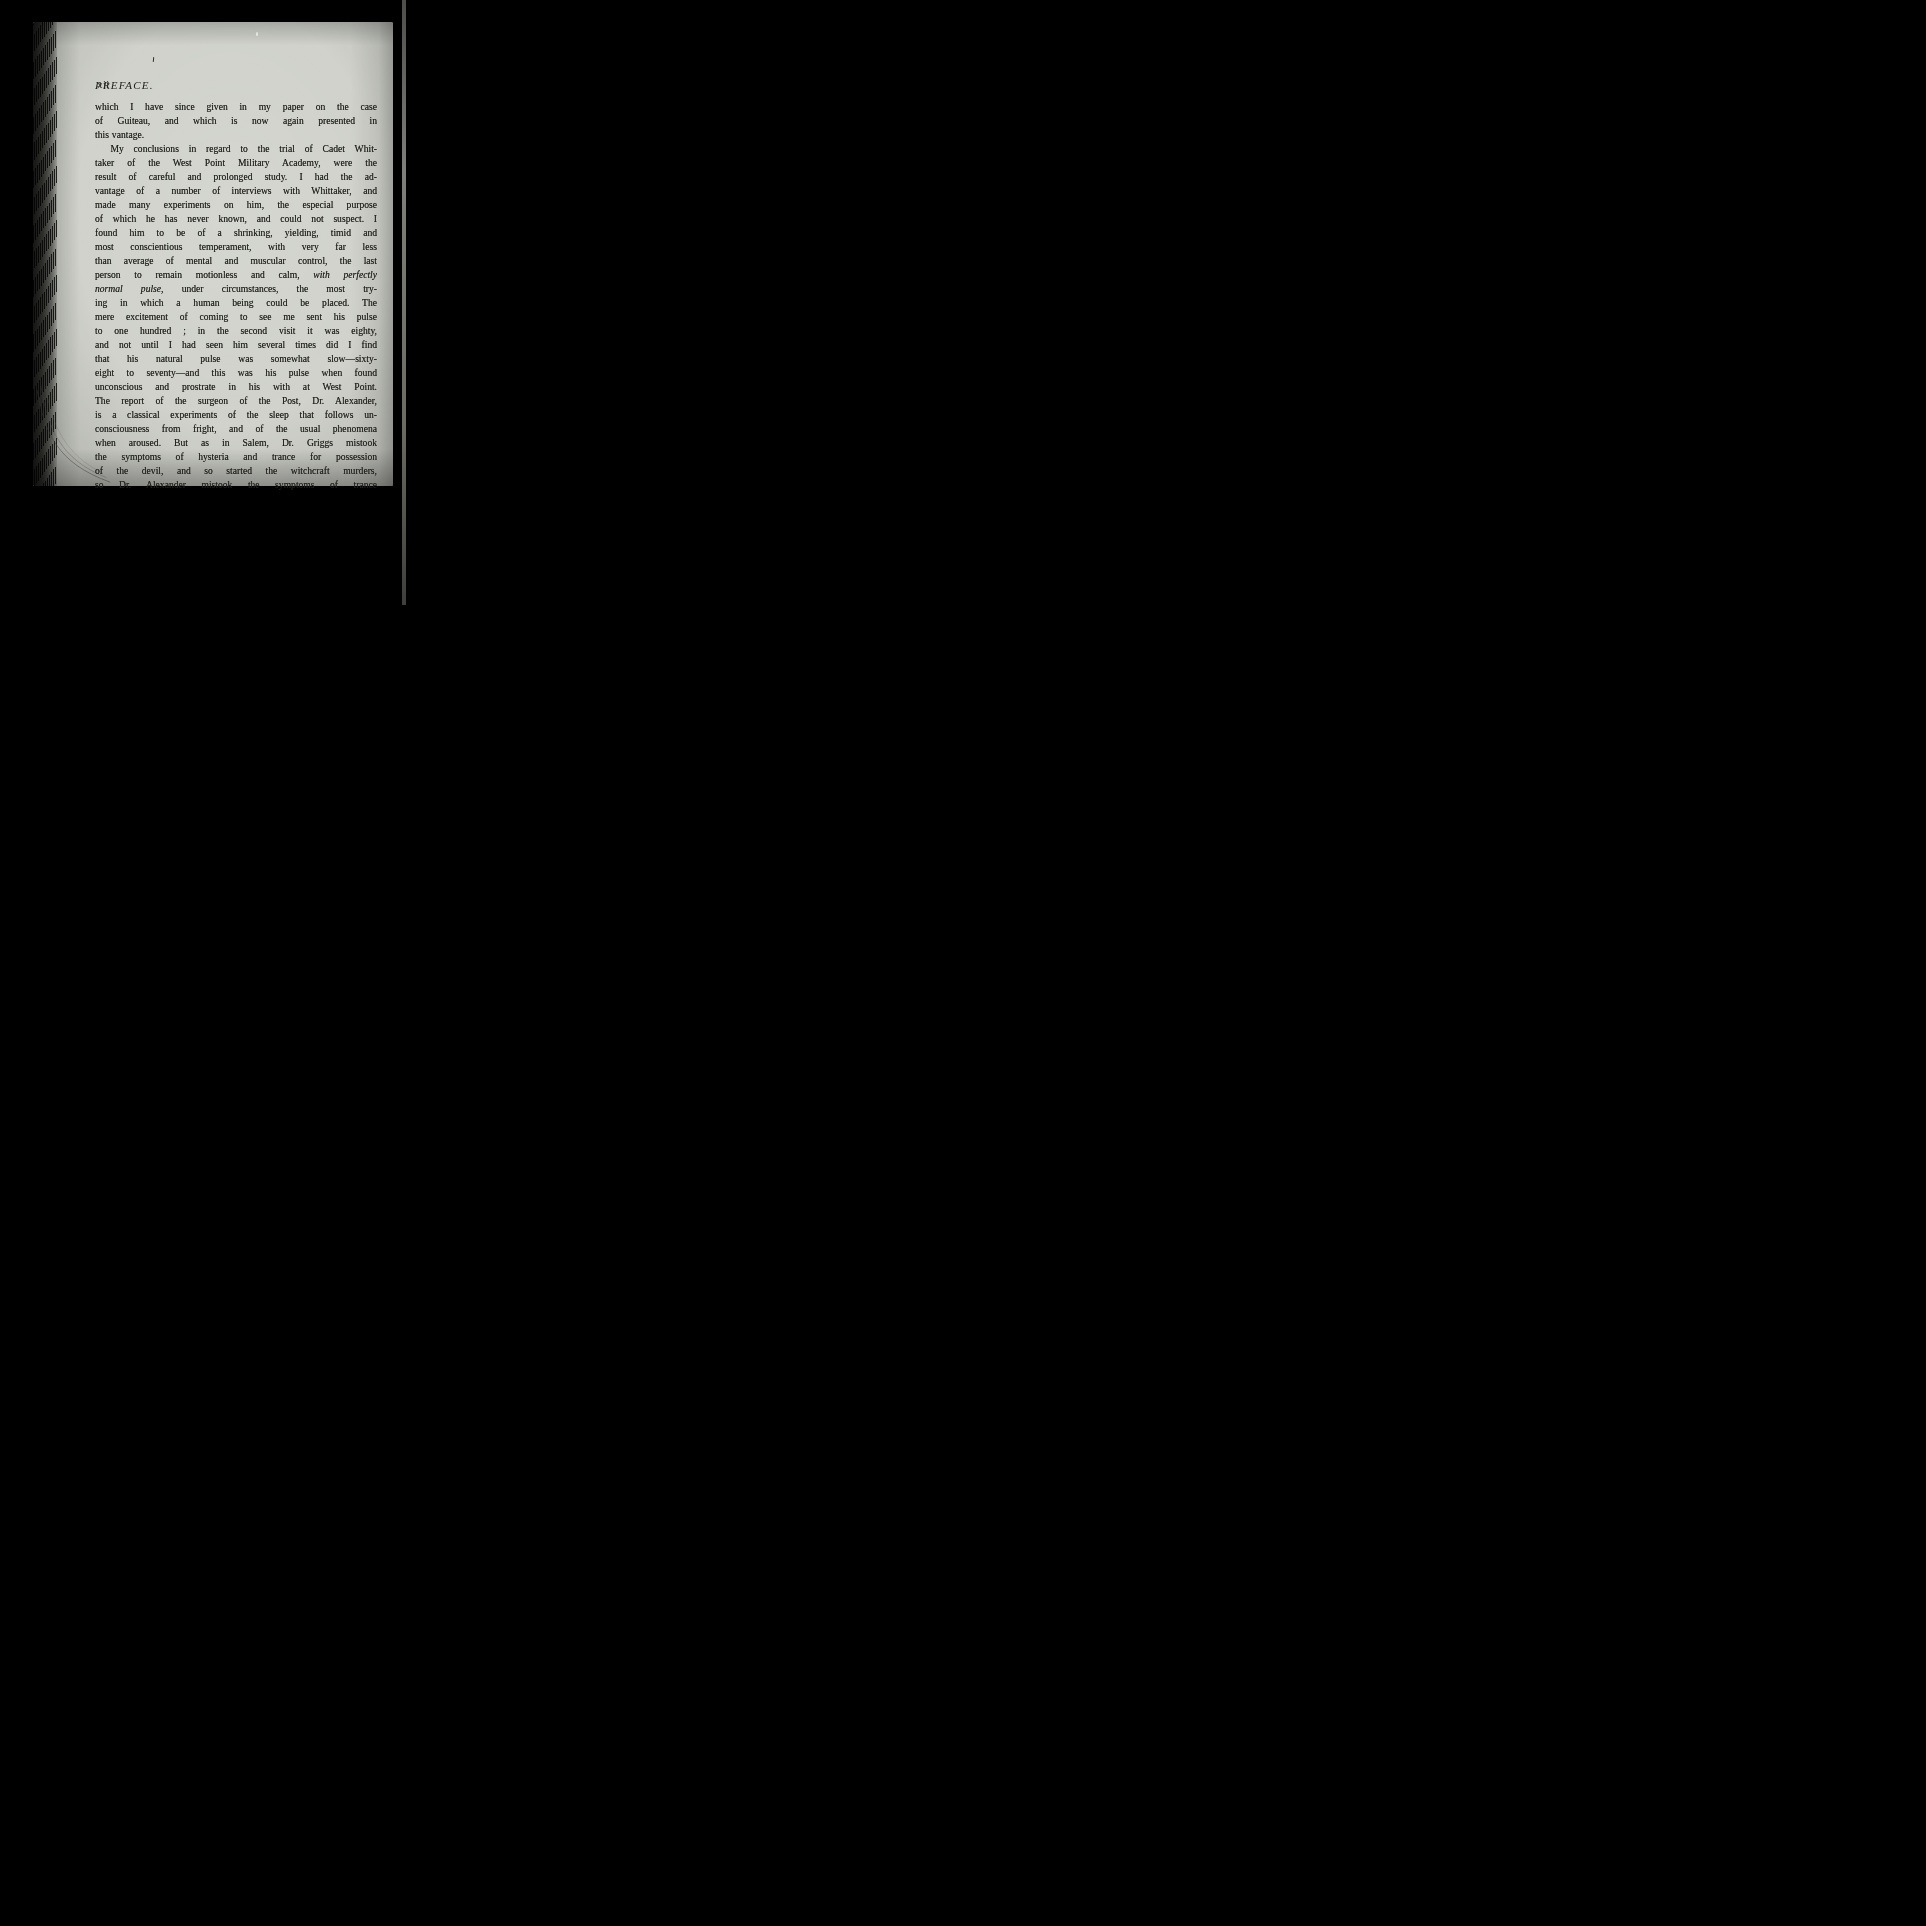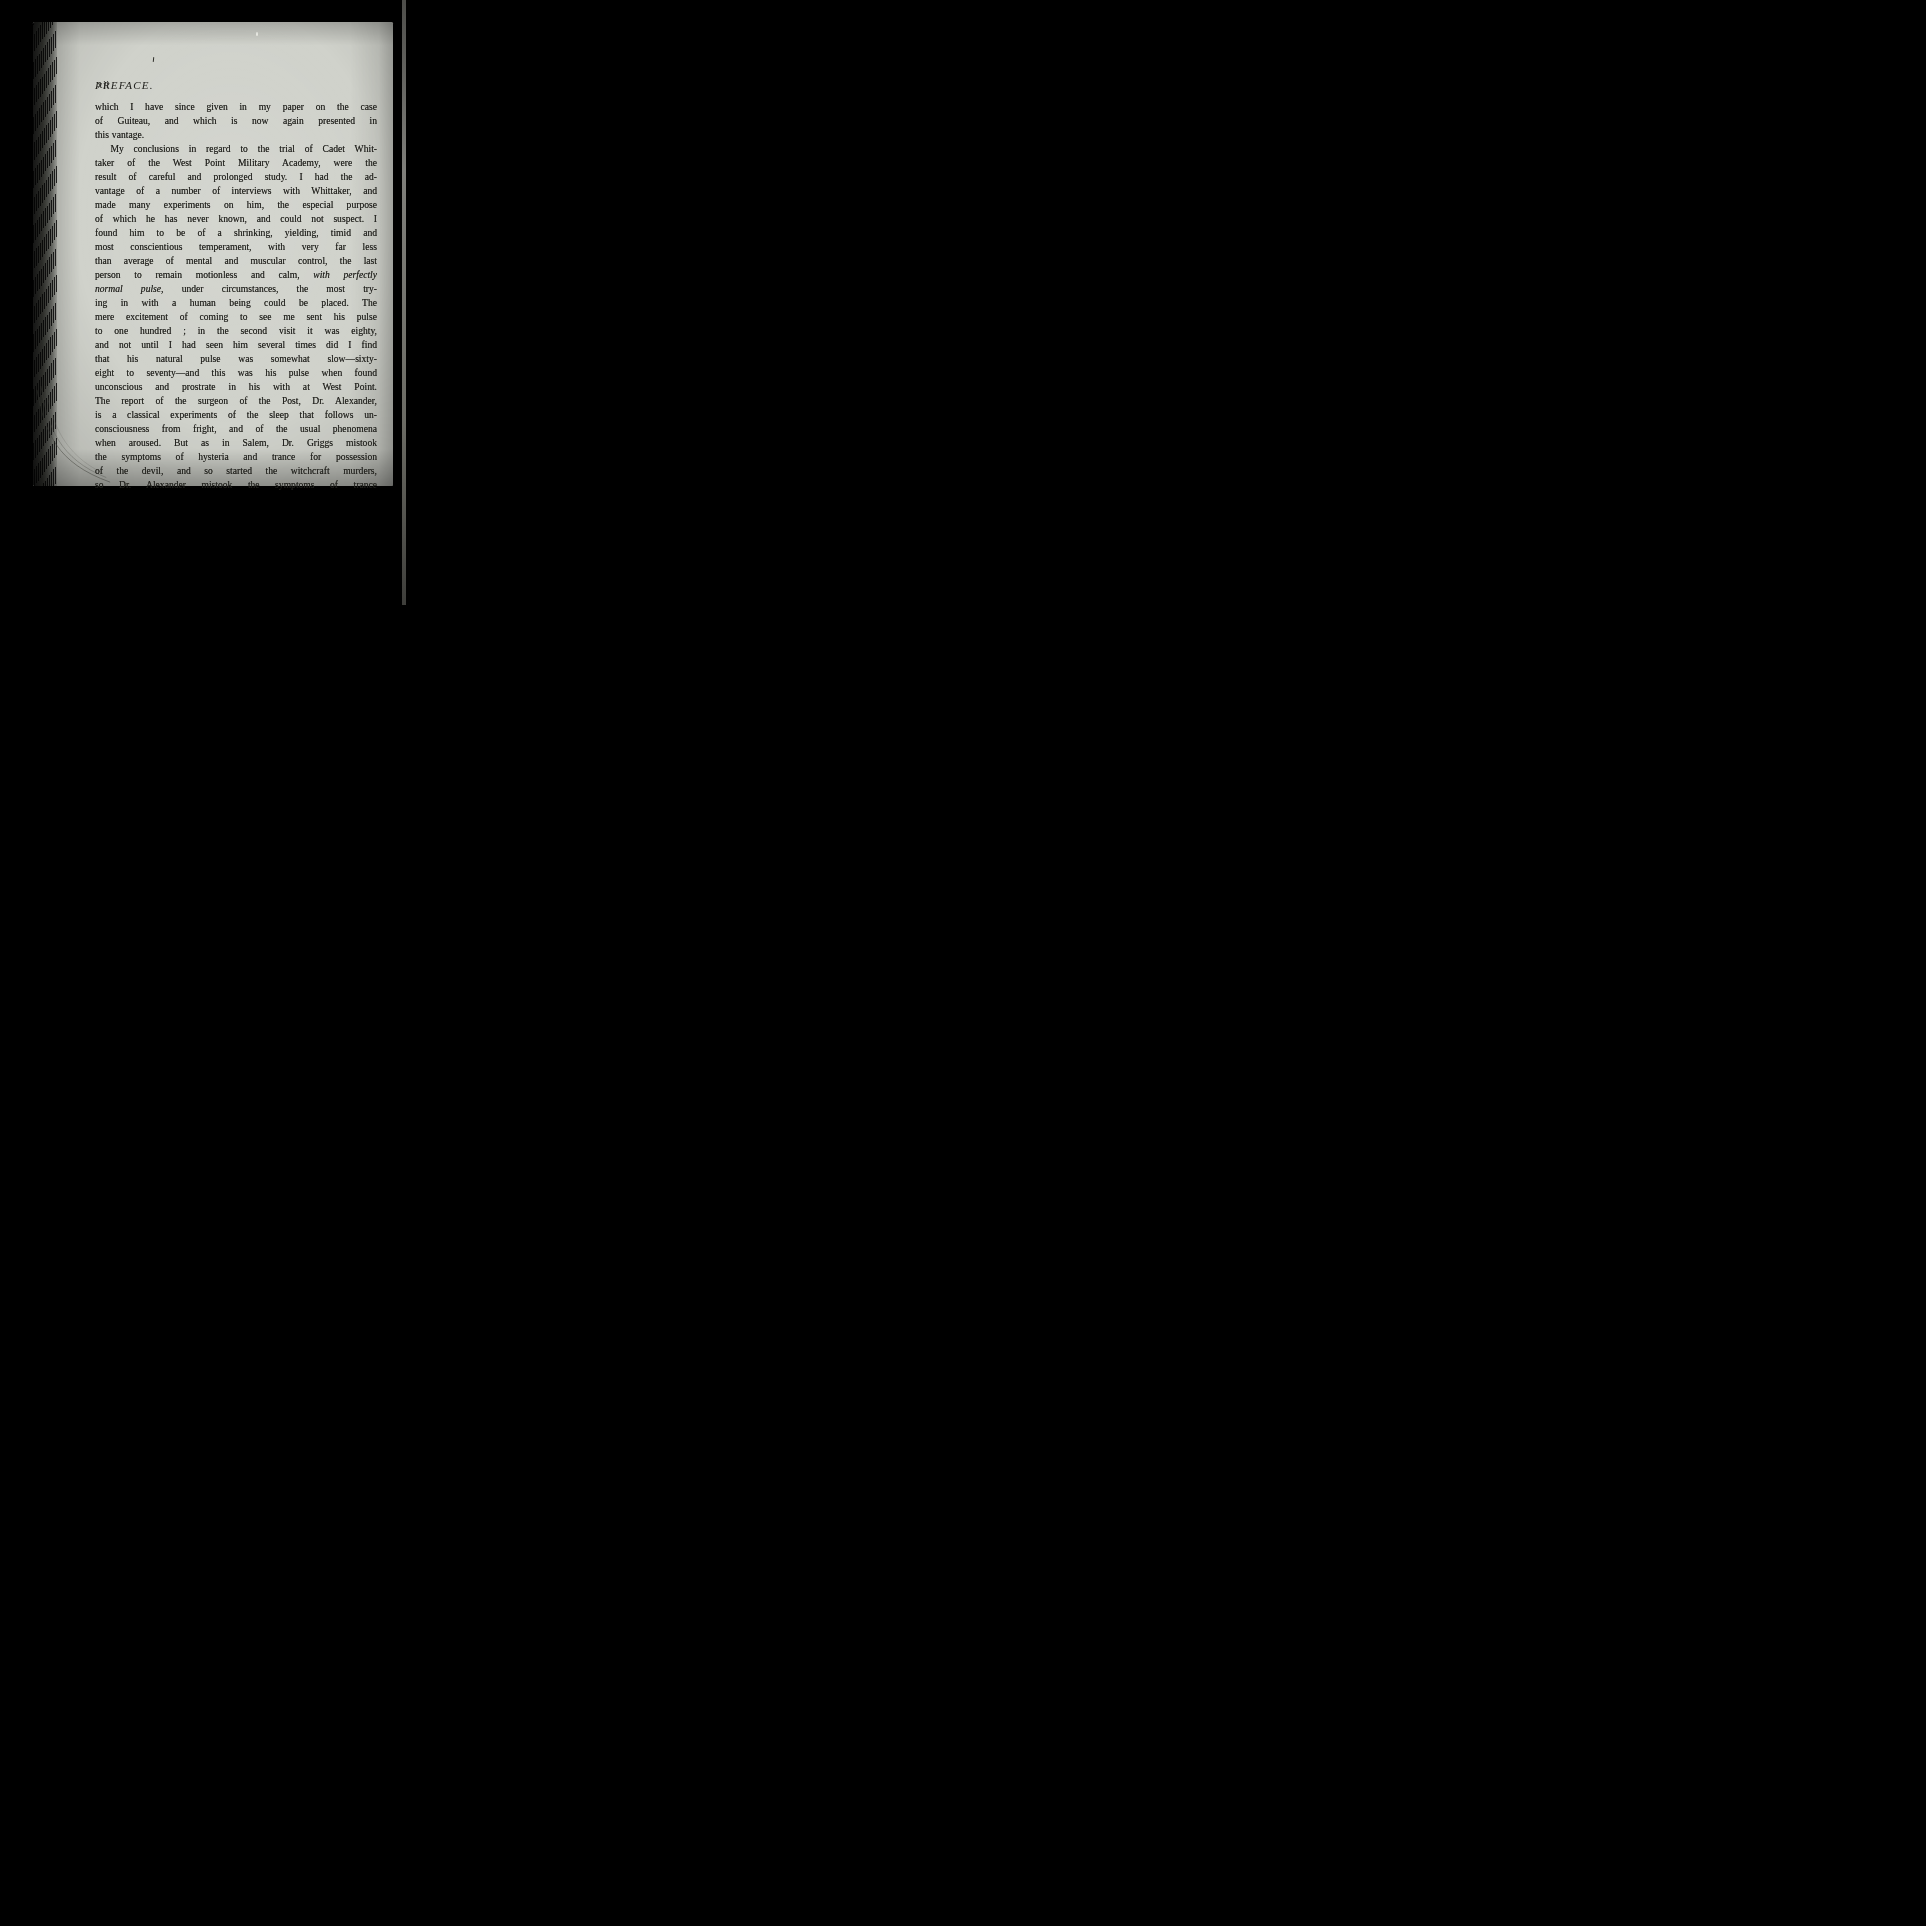--- a/index.html
+++ b/index.html
@@ -178,21 +178,21 @@
           <div class="line"><span>taker of the West Point Military Academy, were the</span></div>
           <div class="line"><span>result of careful and prolonged study. I had the ad-</span></div>
           <div class="line"><span>vantage of a number of interviews with Whittaker, and</span></div>
           <div class="line"><span>made many experiments on him, the especial purpose</span></div>
           <div class="line"><span>of which he has never known, and could not suspect. I</span></div>
           <div class="line"><span>found him to be of a shrinking, yielding, timid and</span></div>
           <div class="line"><span>most conscientious temperament, with very far less</span></div>
           <div class="line"><span>than average of mental and muscular control, the last</span></div>
           <div class="line"><span>person to remain motionless and calm, </span><em>with perfectly</em></div>
           <div class="line"><em>normal pulse,</em><span> under circumstances, the most try-</span></div>
-          <div class="line"><span>ing in with a human being could be placed. The</span></div>
+          <div class="line"><span>ing in which a human being could be placed. The</span></div>
           <div class="line"><span>mere excitement of coming to see me sent his pulse</span></div>
           <div class="line"><span>to one hundred ; in the second visit it was eighty,</span></div>
           <div class="line"><span>and not until I had seen him several times did I find</span></div>
           <div class="line"><span>that his natural pulse was somewhat slow—sixty-</span></div>
           <div class="line"><span>eight to seventy—and this was his pulse when found</span></div>
           <div class="line"><span>unconscious and prostrate in his with at West Point.</span></div>
           <div class="line"><span>The report of the surgeon of the Post, Dr. Alexander,</span></div>
           <div class="line"><span>is a classical experiments of the sleep that follows un-</span></div>
           <div class="line"><span>consciousness from fright, and of the usual phenomena</span></div>
           <div class="line"><span>when aroused. But as in Salem, Dr. Griggs mistook</span></div>

